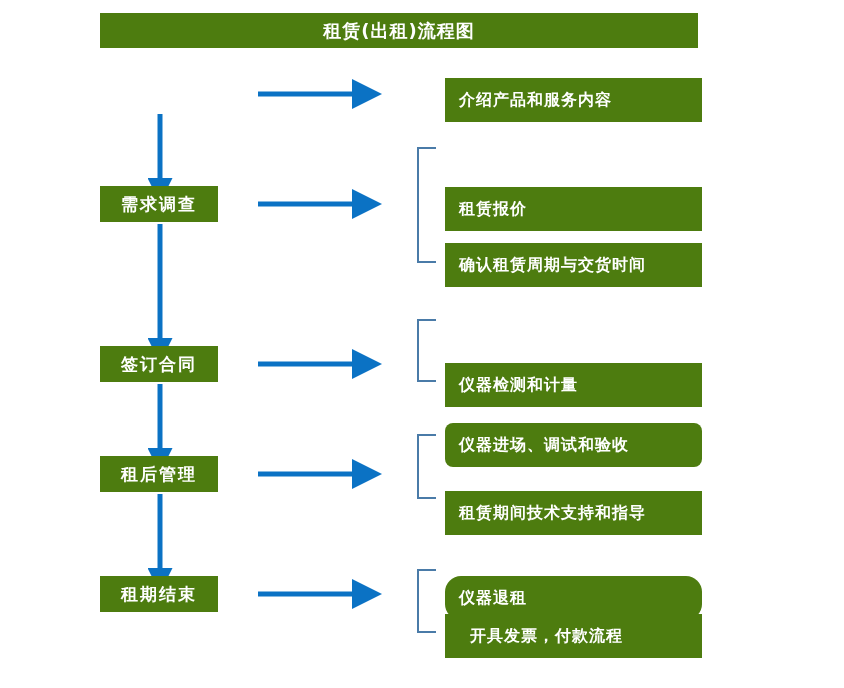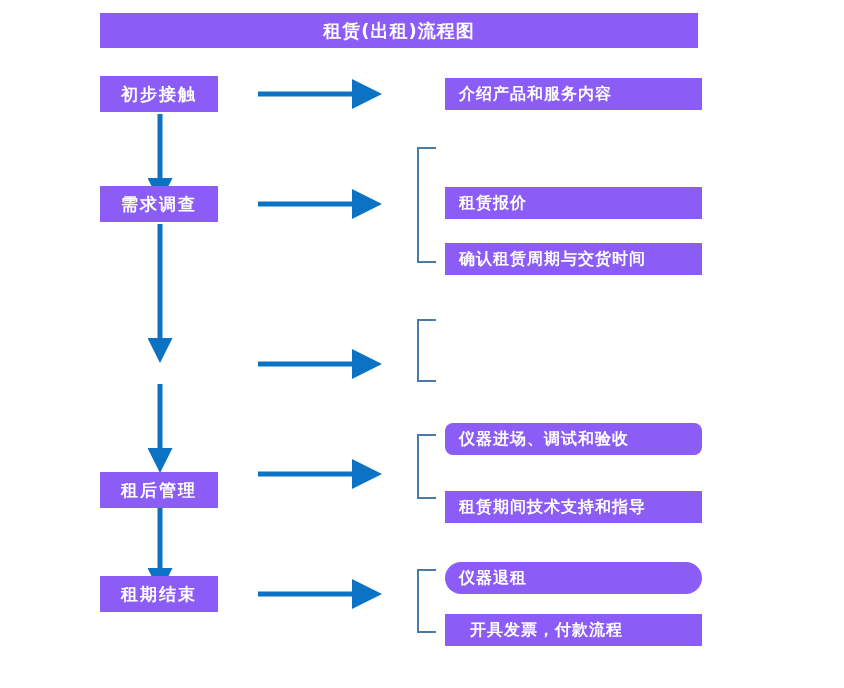--- a/index.html
+++ b/index.html
@@ -17,21 +17,21 @@
 
   #flowchart-canvas {
     position: absolute;
     left: 0; top: 0;
     width: 844px;
     height: 688px;
   }
 
   .node {
     position: absolute;
-    background: #8b5cf6;
+    background: #4d7c0f;
     color: #ffffff;
     display: flex;
     align-items: center;
     box-sizing: border-box;
     font-weight: bold;
     letter-spacing: 1px;
     line-height: 1;
     white-space: nowrap;
   }
 
@@ -52,21 +52,21 @@
     justify-content: center;
     font-size: 17px;
     letter-spacing: 2px;
   }
   .stage-node.left-pos { left: 100px; }
 
   
   .detail-node {
     left: 445px;
     width: 257px;
-    height: 32px;
+    height: 44px;
     padding-left: 14px;
     font-size: 16px;
     letter-spacing: 1px;
   }
 
   
   #connector-layer {
     position: absolute;
     left: 0; top: 0;
     width: 844px;
@@ -107,39 +107,40 @@
     </g>
 
     <g fill="none" stroke="#4a7ba8" stroke-width="2">
       <path d="M436,148 L418,148 L418,262 L436,262"></path>
       <path d="M436,320 L418,320 L418,381 L436,381"></path>
       <path d="M436,435 L418,435 L418,498 L436,498"></path>
       <path d="M436,570 L418,570 L418,632 L436,632"></path>
     </g>
   </svg>
 
-  <div class="node stage-node left-pos" style="top:76px;">初步接触</div>
 
   <div class="node stage-node left-pos" style="top:186px;">需求调查</div>
 
+  <div class="node stage-node left-pos" style="top:346px;">签订合同</div>
 
-  <div class="node stage-node left-pos" style="top:472px;">租后管理</div>
+  <div class="node stage-node left-pos" style="top:456px;">租后管理</div>
 
   <div class="node stage-node left-pos" style="top:576px;">租期结束</div>
 
   <div class="node detail-node" style="top:78px;">介绍产品和服务内容</div>
 
 
   <div class="node detail-node" style="top:243px;">确认租赁周期与交货时间</div>
 
   <div class="node detail-node" style="top:187px;">租赁报价</div>
 
 
+  <div class="node detail-node" style="top:363px;">仪器检测和计量</div>
 
   <div class="node detail-node" style="top:423px;border-radius:8px;">仪器进场、调试和验收</div>
 
   <div class="node detail-node" style="top:491px;text-align:right;">租赁期间技术支持和指导</div>
 
-  <div class="node detail-node" style="top:562px;border-radius:16px;">仪器退租</div>
+  <div class="node detail-node" style="top:576px;border-radius:16px;">仪器退租</div>
 
   <div class="node detail-node" style="top:614px;padding-left:25px;">开具发票，付款流程</div>
 
 </div>
 
 </body></html>

